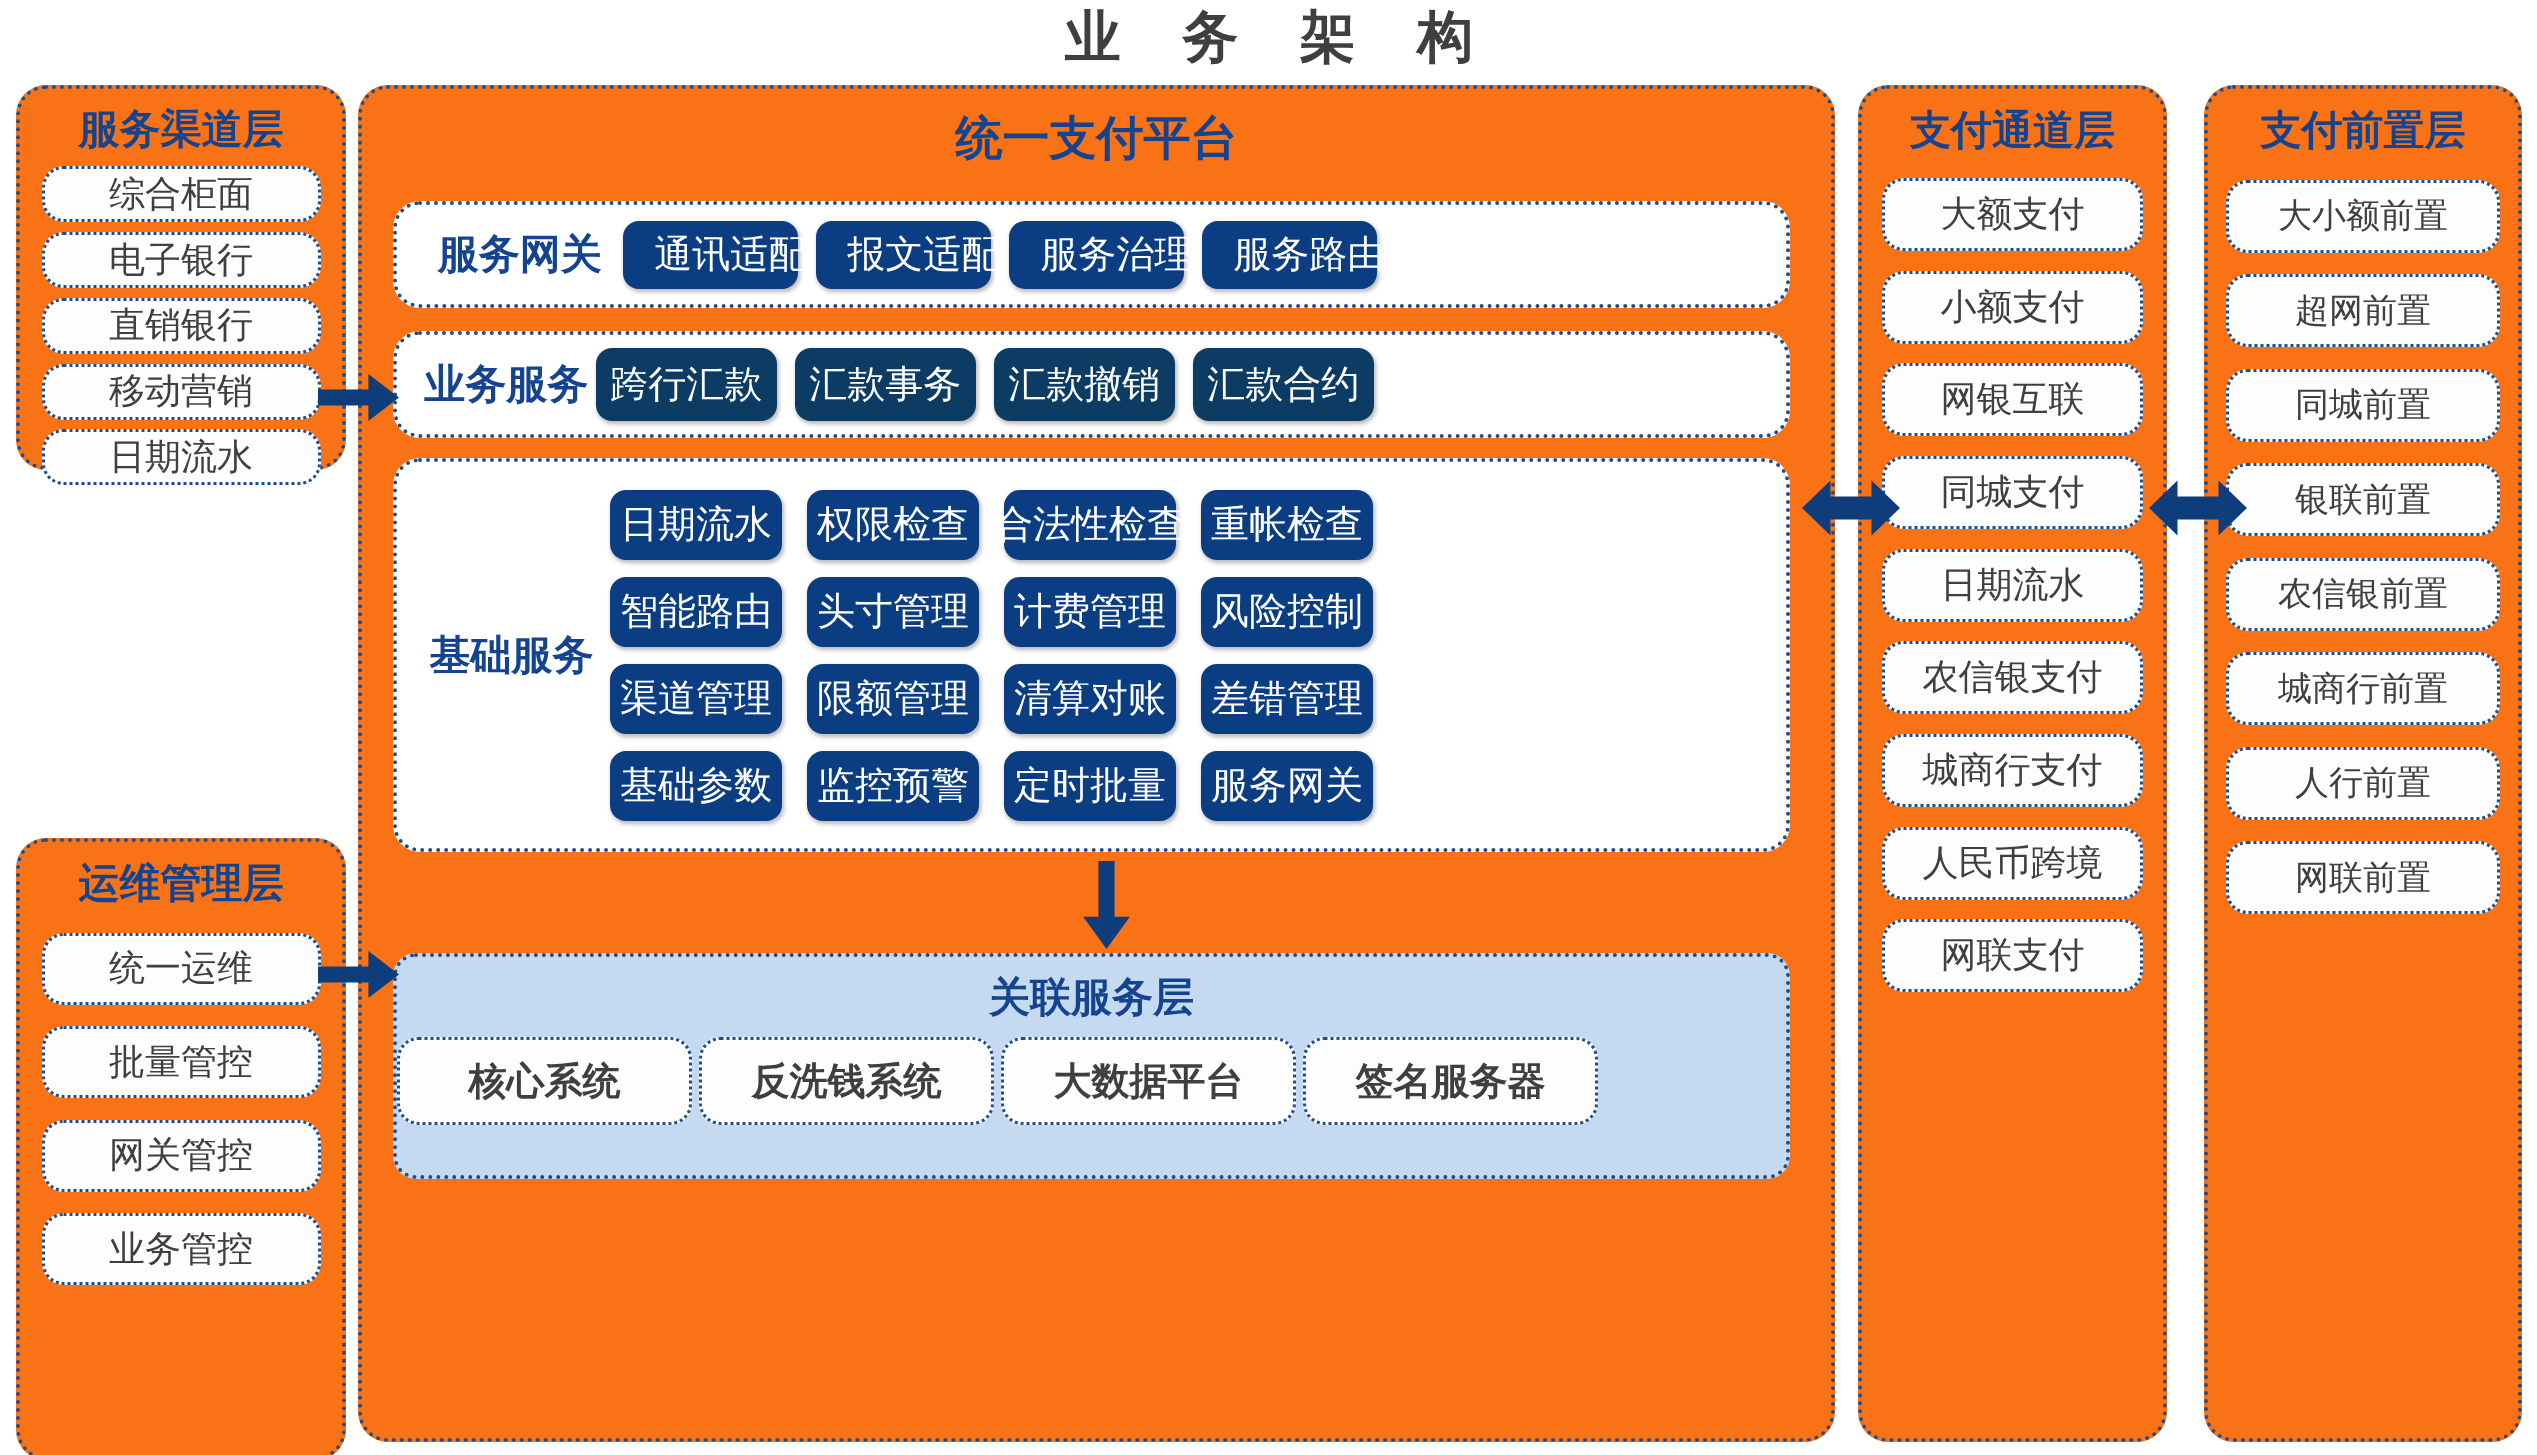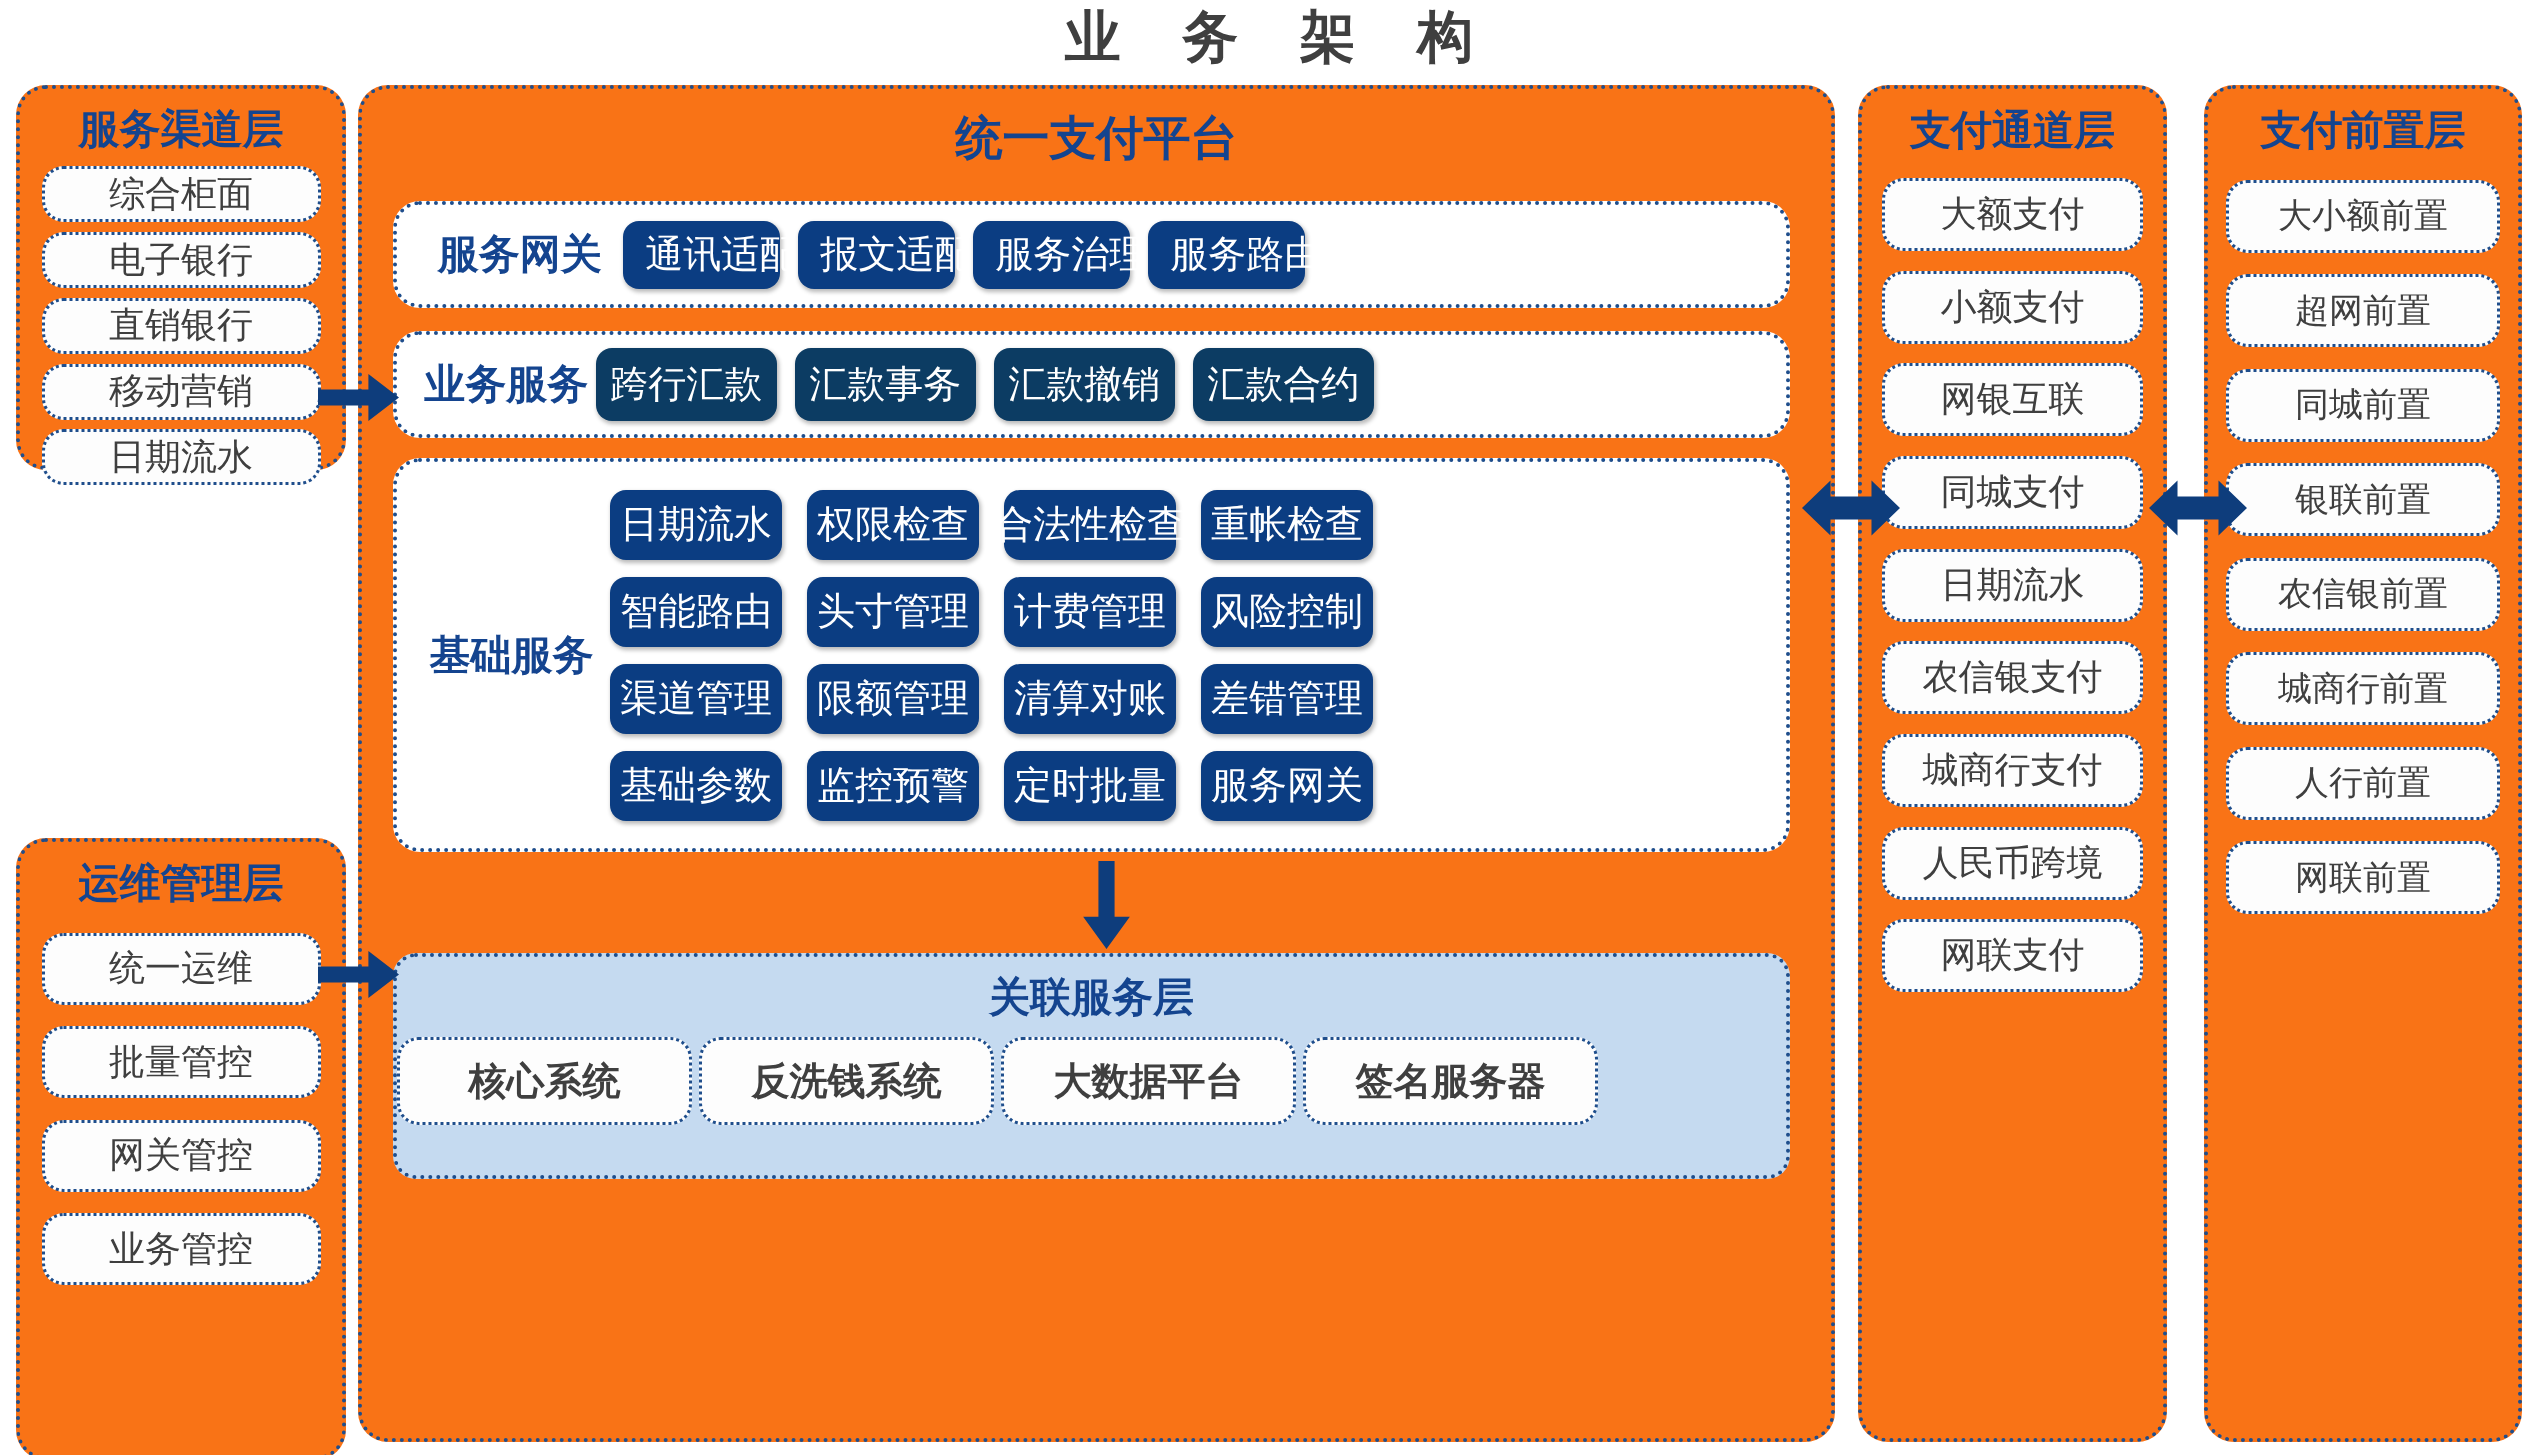--- a/index.html
+++ b/index.html
@@ -77,21 +77,21 @@
     border-radius: 16px;
     display: flex; align-items: center; justify-content: center;
     color: #ffffff; font-size: 38px; white-space: nowrap;
     box-shadow: 1.8px 2.7px 4.5px rgba(0,0,0,0.28);
   }
   .tile.dark { background: #0c3c63; }
 
   #band-gateway { left: 31px; top: 112px; width: 1397px; height: 107px; }
   #band-gateway .row-label { width: 206px; margin-left: 19.7px; }
   #band-gateway .tiles { display: flex; gap: 18px; }
-  #band-gateway .tile { width: 157px; height: 68px; padding-left: 40px; }
+  #band-gateway .tile { width: 175px; height: 68px; padding-left: 40px; }
 
   #band-business { left: 31px; top: 242px; width: 1397px; height: 107px; }
   #band-business .row-label { width: 179px; margin-left: 19.7px; }
   #band-business .tiles { display: flex; gap: 18px; }
   #band-business .tile { width: 181px; height: 73px; }
 
   #band-basic { left: 31px; top: 369px; width: 1397px; height: 394px; }
   #band-basic .row-label { width: 197px; margin-left: 16px; }
   #band-basic .grid {
     display: grid;

